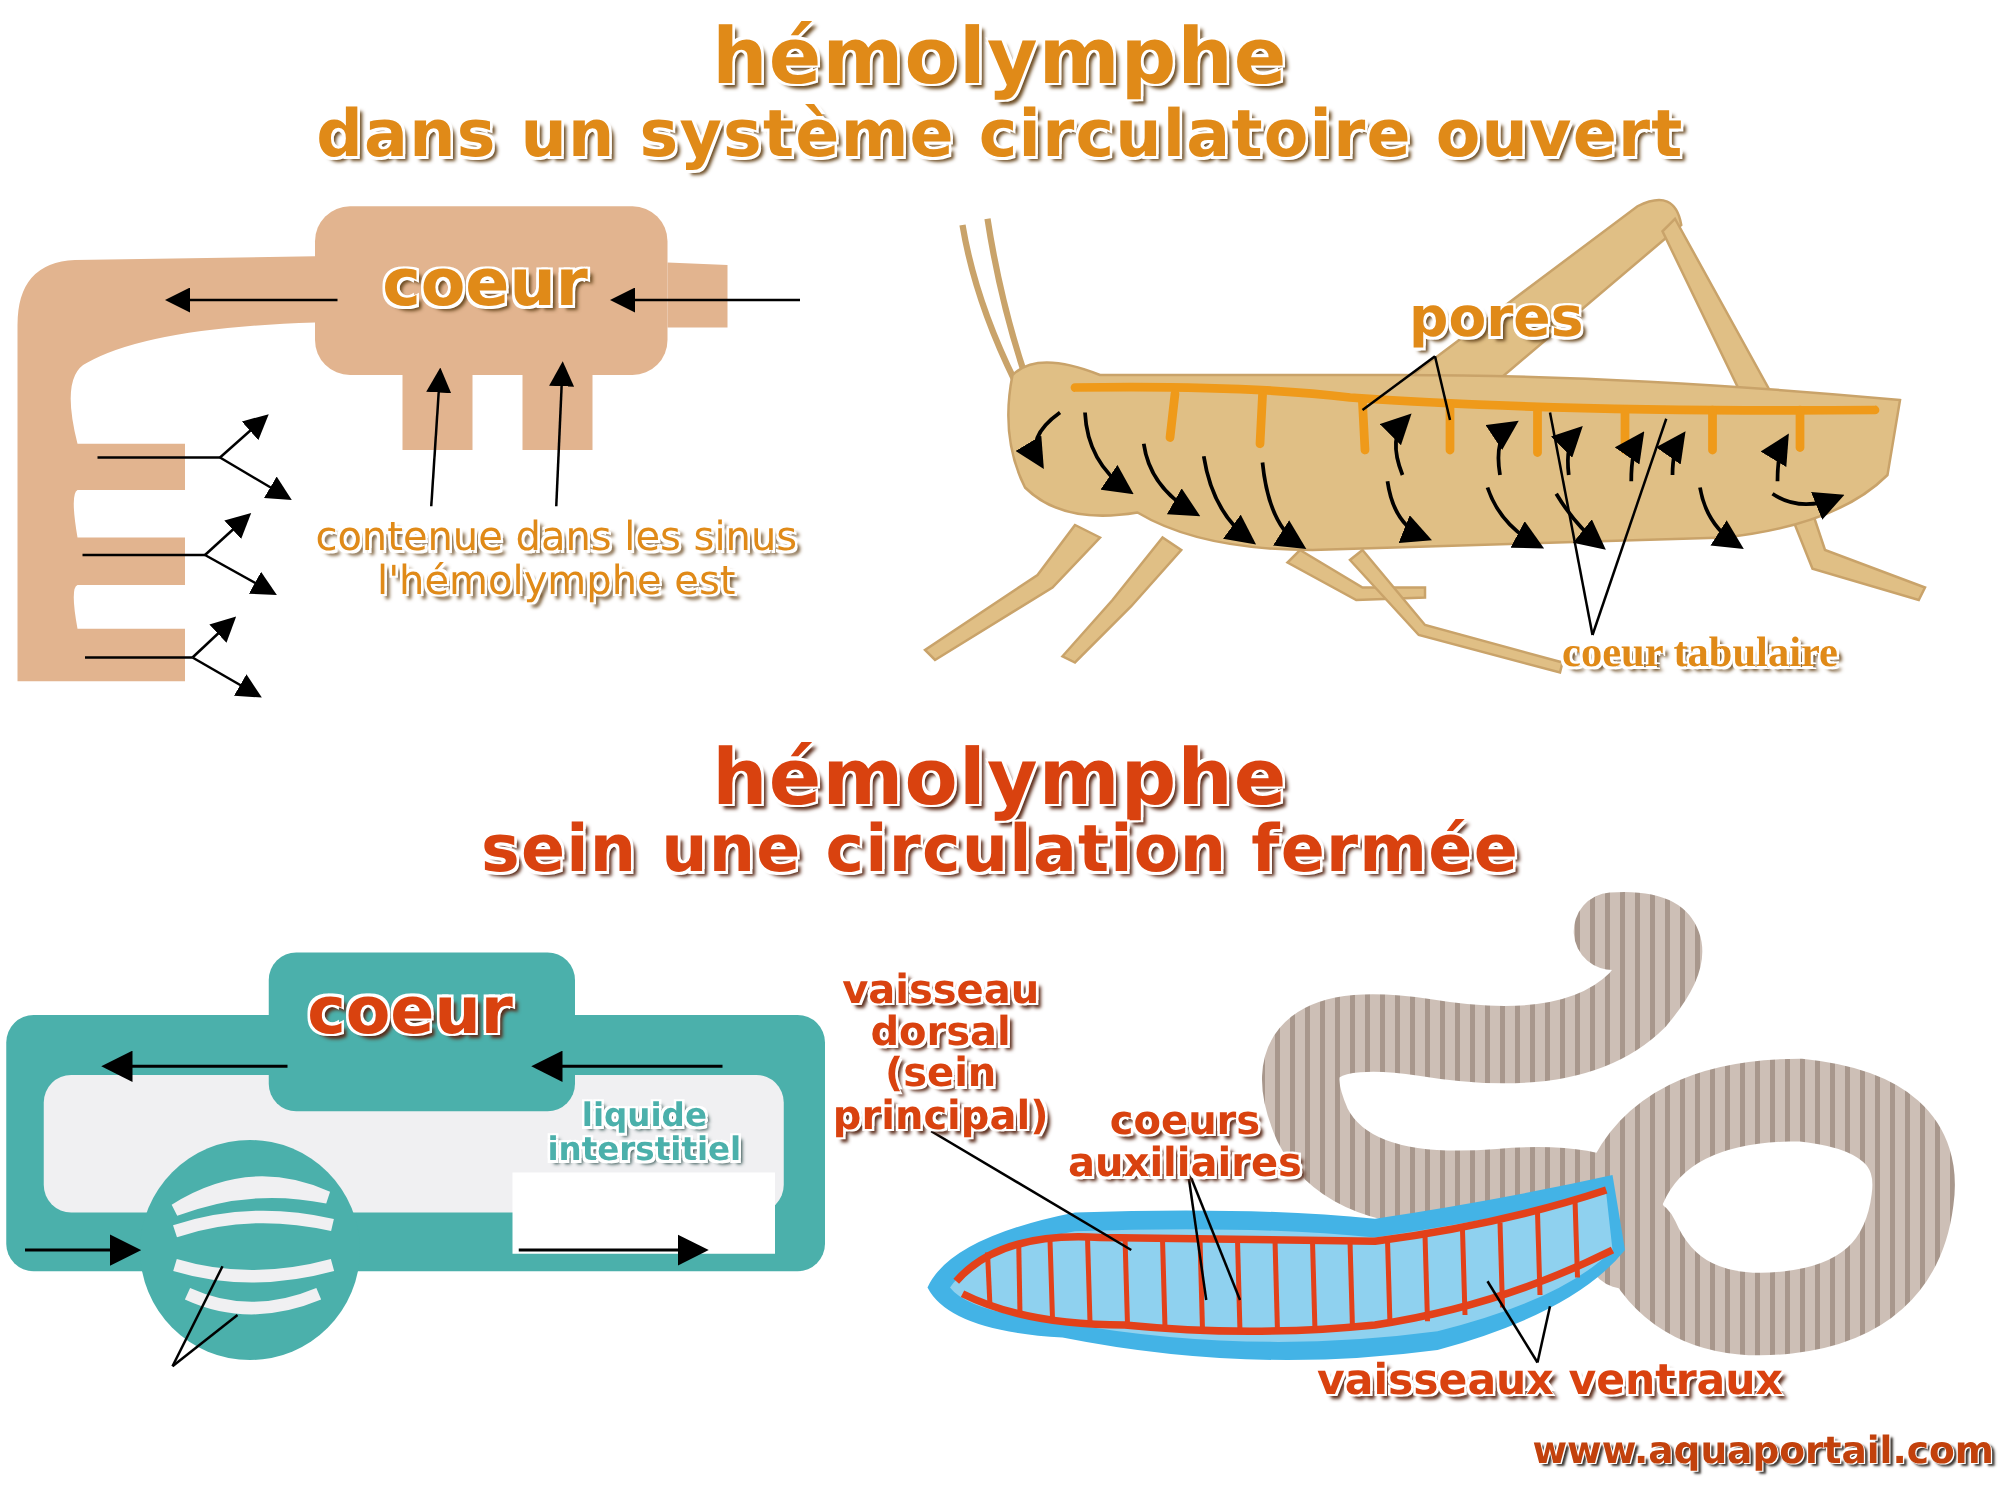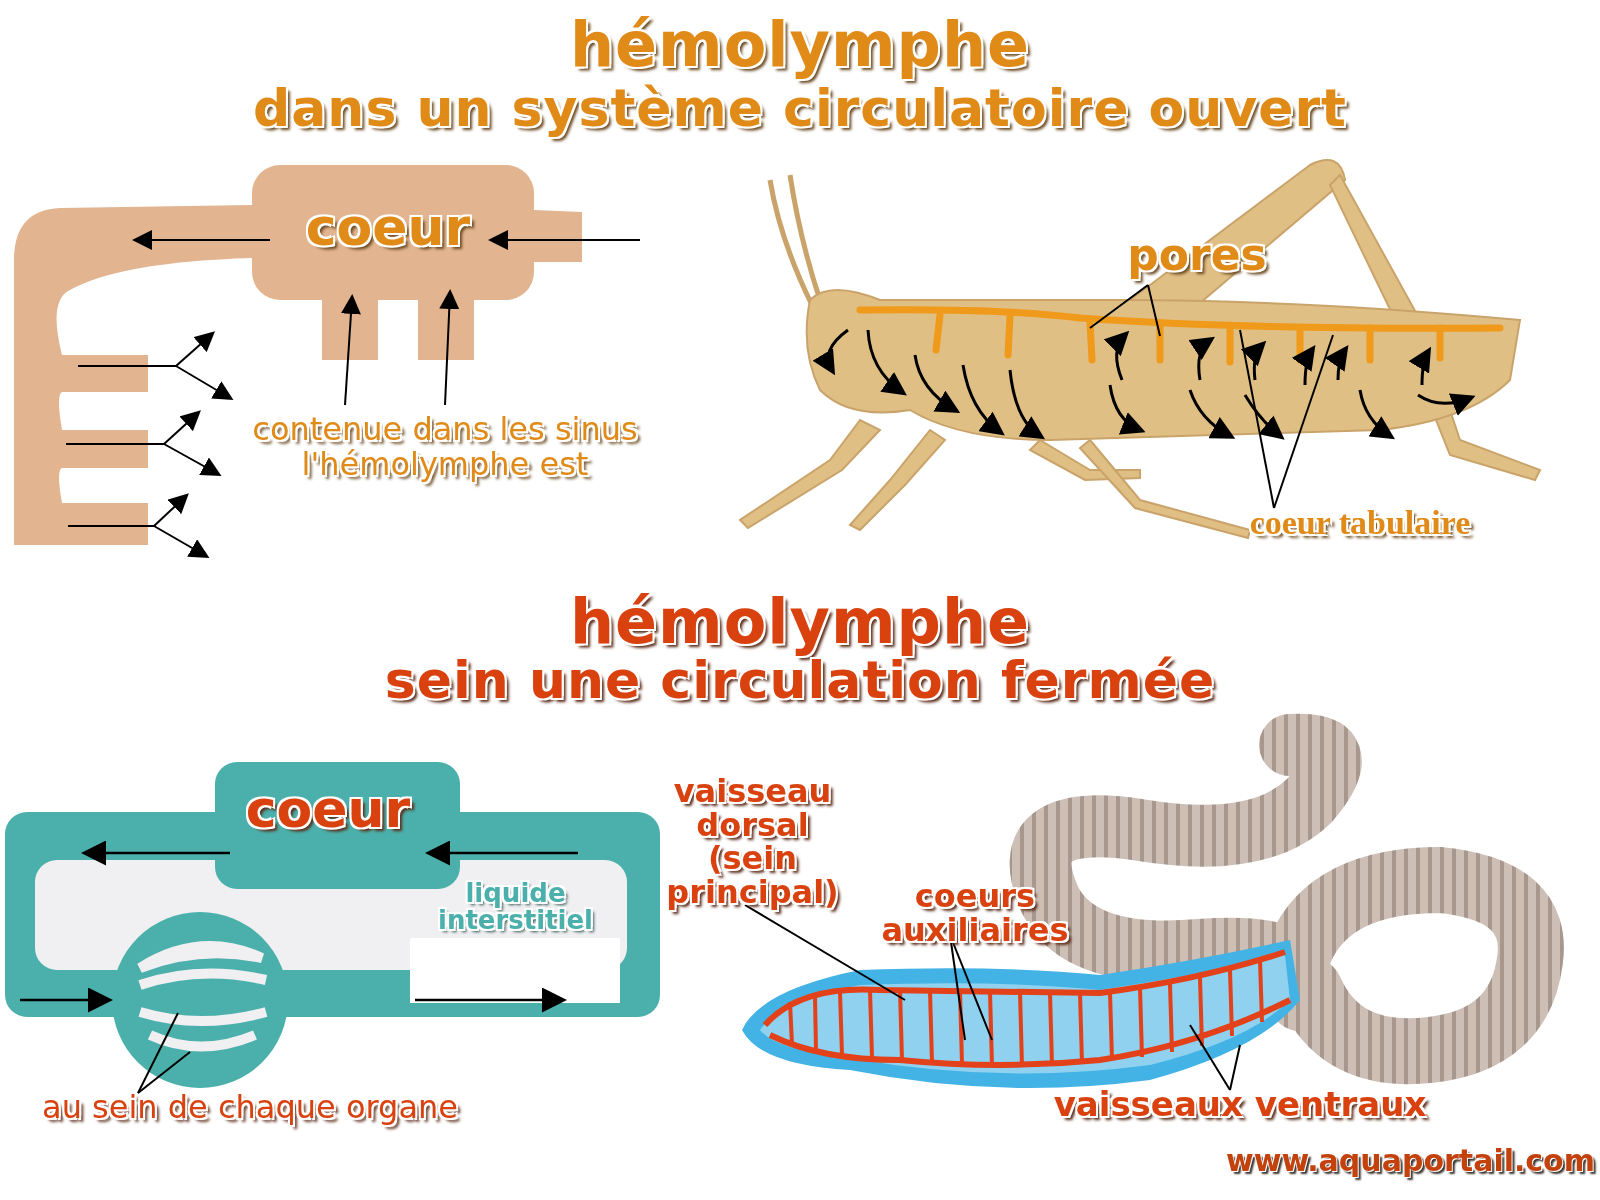--- a/index.html
+++ b/index.html
@@ -161,21 +161,20 @@
     <line x1="138" y1="1093" x2="178" y2="1013"></line>
     <line x1="138" y1="1093" x2="190" y2="1052"></line>
   </g>
 </svg>
 <div class="abs label t-red" style="left:228px; top:782px; width:200px; font-size:52px;">coeur</div>
 <div class="abs label t-teal" style="left:408px; top:880px; width:215px; font-size:26px;">
   <div>liquide</div>
   <div>interstitiel</div>
 </div>
 <div class="abs label-thin t-red" style="left:0px; top:1090px; width:500px; font-size:32px;">
-  <div>au sein de chaque organe</div>
 </div>
 
 <svg width="1600" height="1200" viewBox="0 0 1600 1200">
   <defs>
     <pattern id="rings" width="12" height="12" patternUnits="userSpaceOnUse">
       <rect width="12" height="12" fill="#cdbfb6"></rect>
       <rect width="4" height="12" fill="#a8978c"></rect>
     </pattern>
     <marker id="ah4" markerWidth="8" markerHeight="8" refX="6" refY="4" orient="auto">
       <path d="M0,0 L8,4 L0,8 z" fill="#000"></path>
@@ -221,19 +220,19 @@
     <line x1="1230" y1="1090" x2="1190" y2="1025"></line>
     <line x1="1230" y1="1090" x2="1240" y2="1045"></line>
   </g>
 </svg>
 <div class="abs label t-red" style="left:655px; top:775px; width:195px; font-size:32px;">
   <div>vaisseau</div>
   <div>dorsal</div>
   <div>(sein</div>
   <div>principal)</div>
 </div>
-<div class="abs label t-red" style="left:875px; top:880px; width:200px; font-size:32px;">
+<div class="abs label t-red" style="left:848px; top:880px; width:200px; font-size:32px;">
   <div>coeurs</div>
   <div>auxiliaires</div>
 </div>
 <div class="abs label t-red" style="left:1040px; top:1087px; width:400px; font-size:34px;">vaisseaux ventraux</div>
 
 <div class="abs label t-grey" style="left:1190px; top:1145px; width:405px; font-size:30px; text-align:right;">www.aquaportail.com</div>
 
 </body></html>

